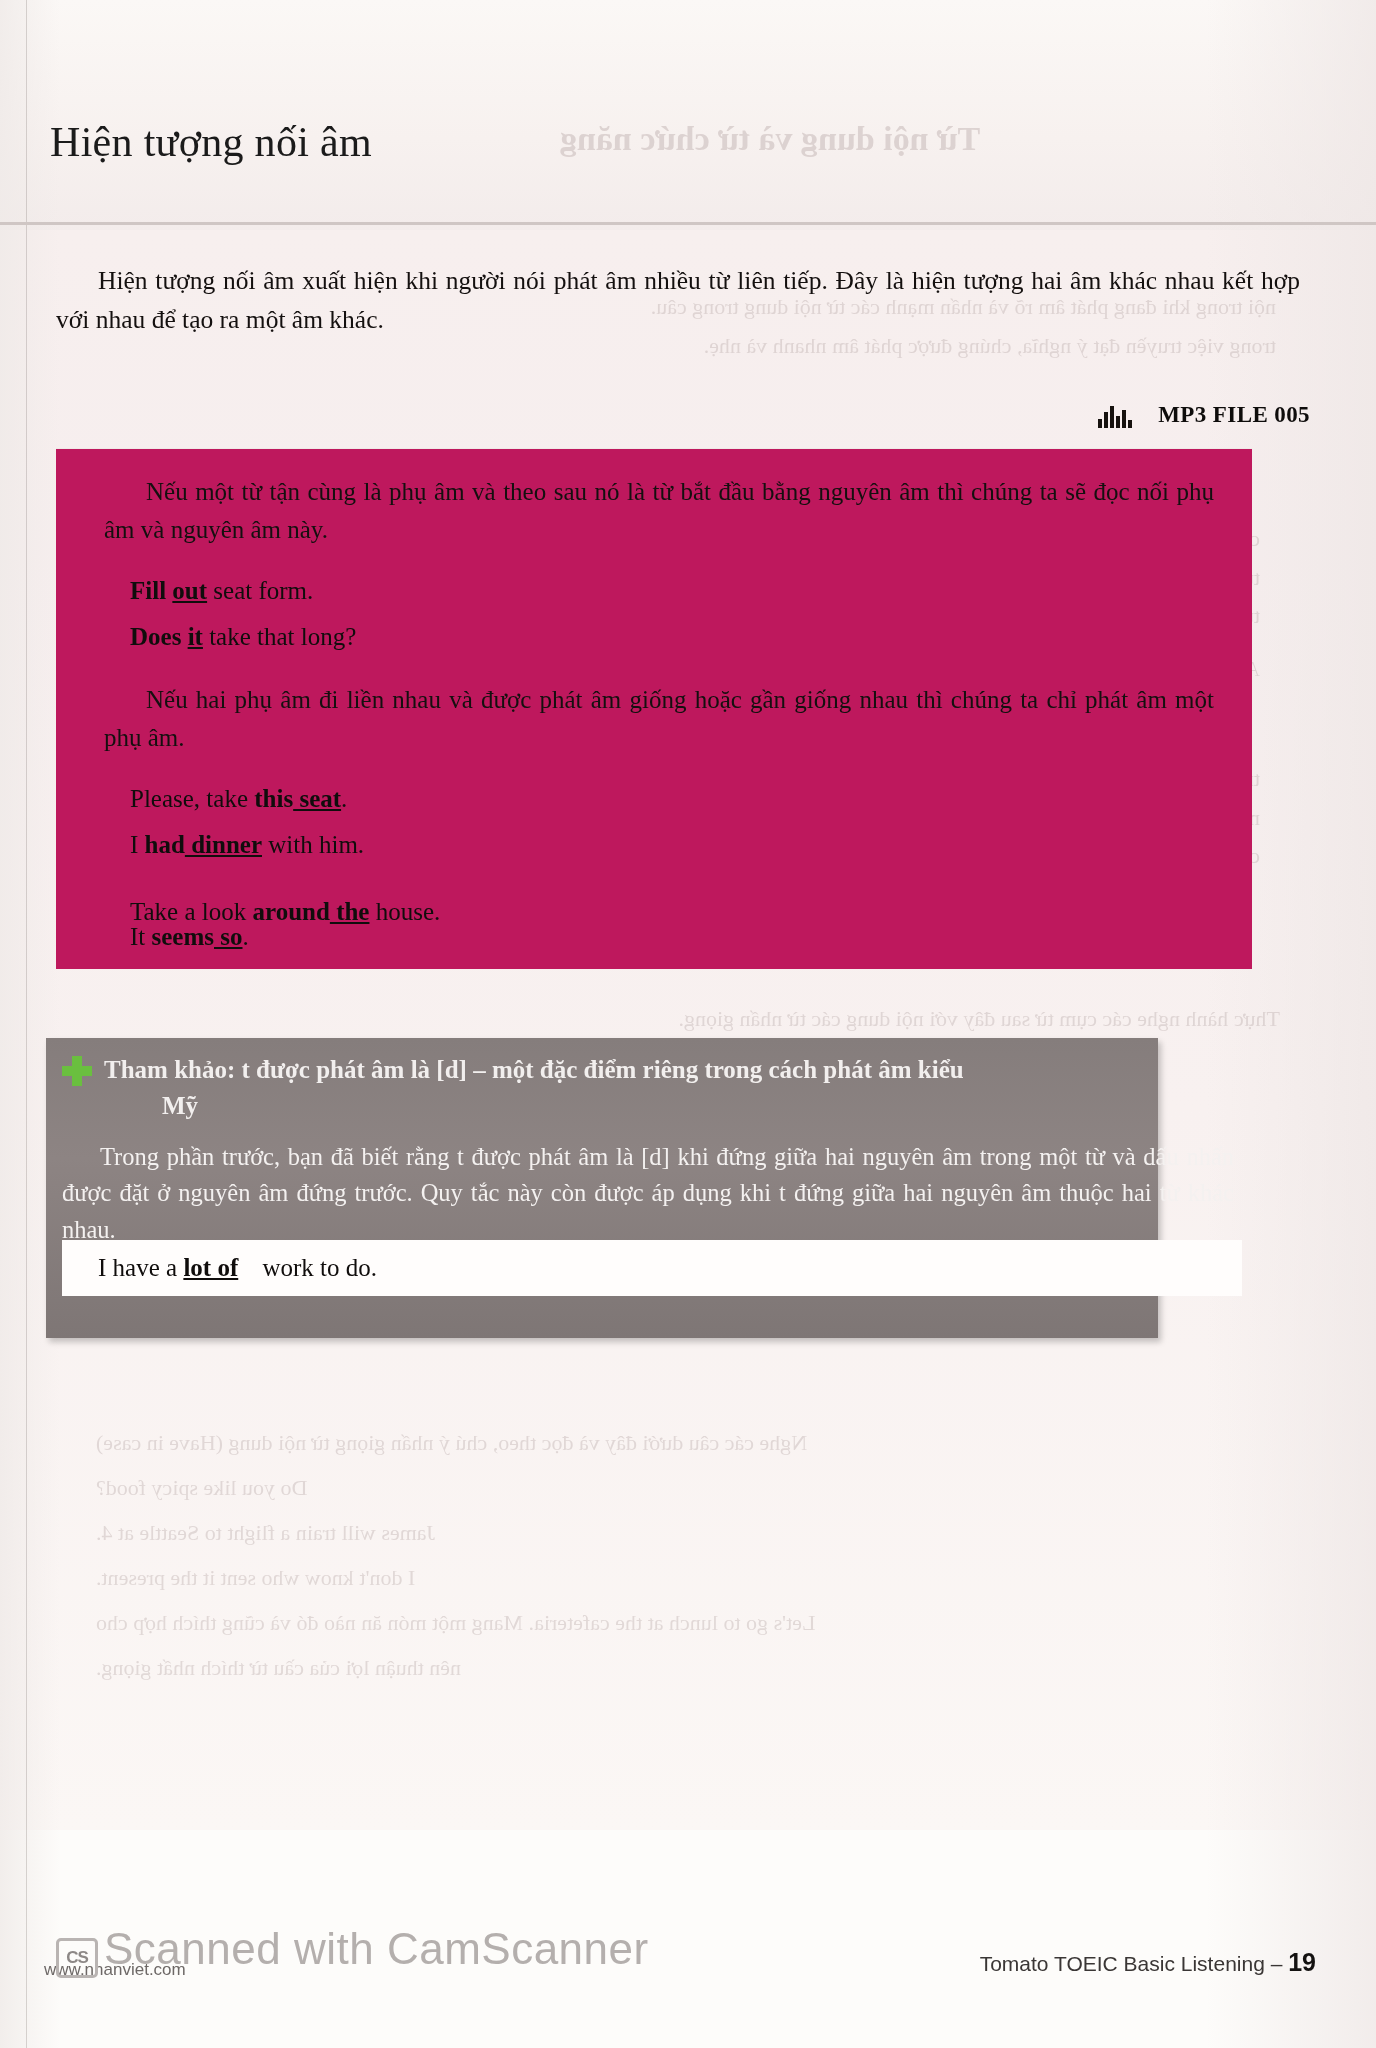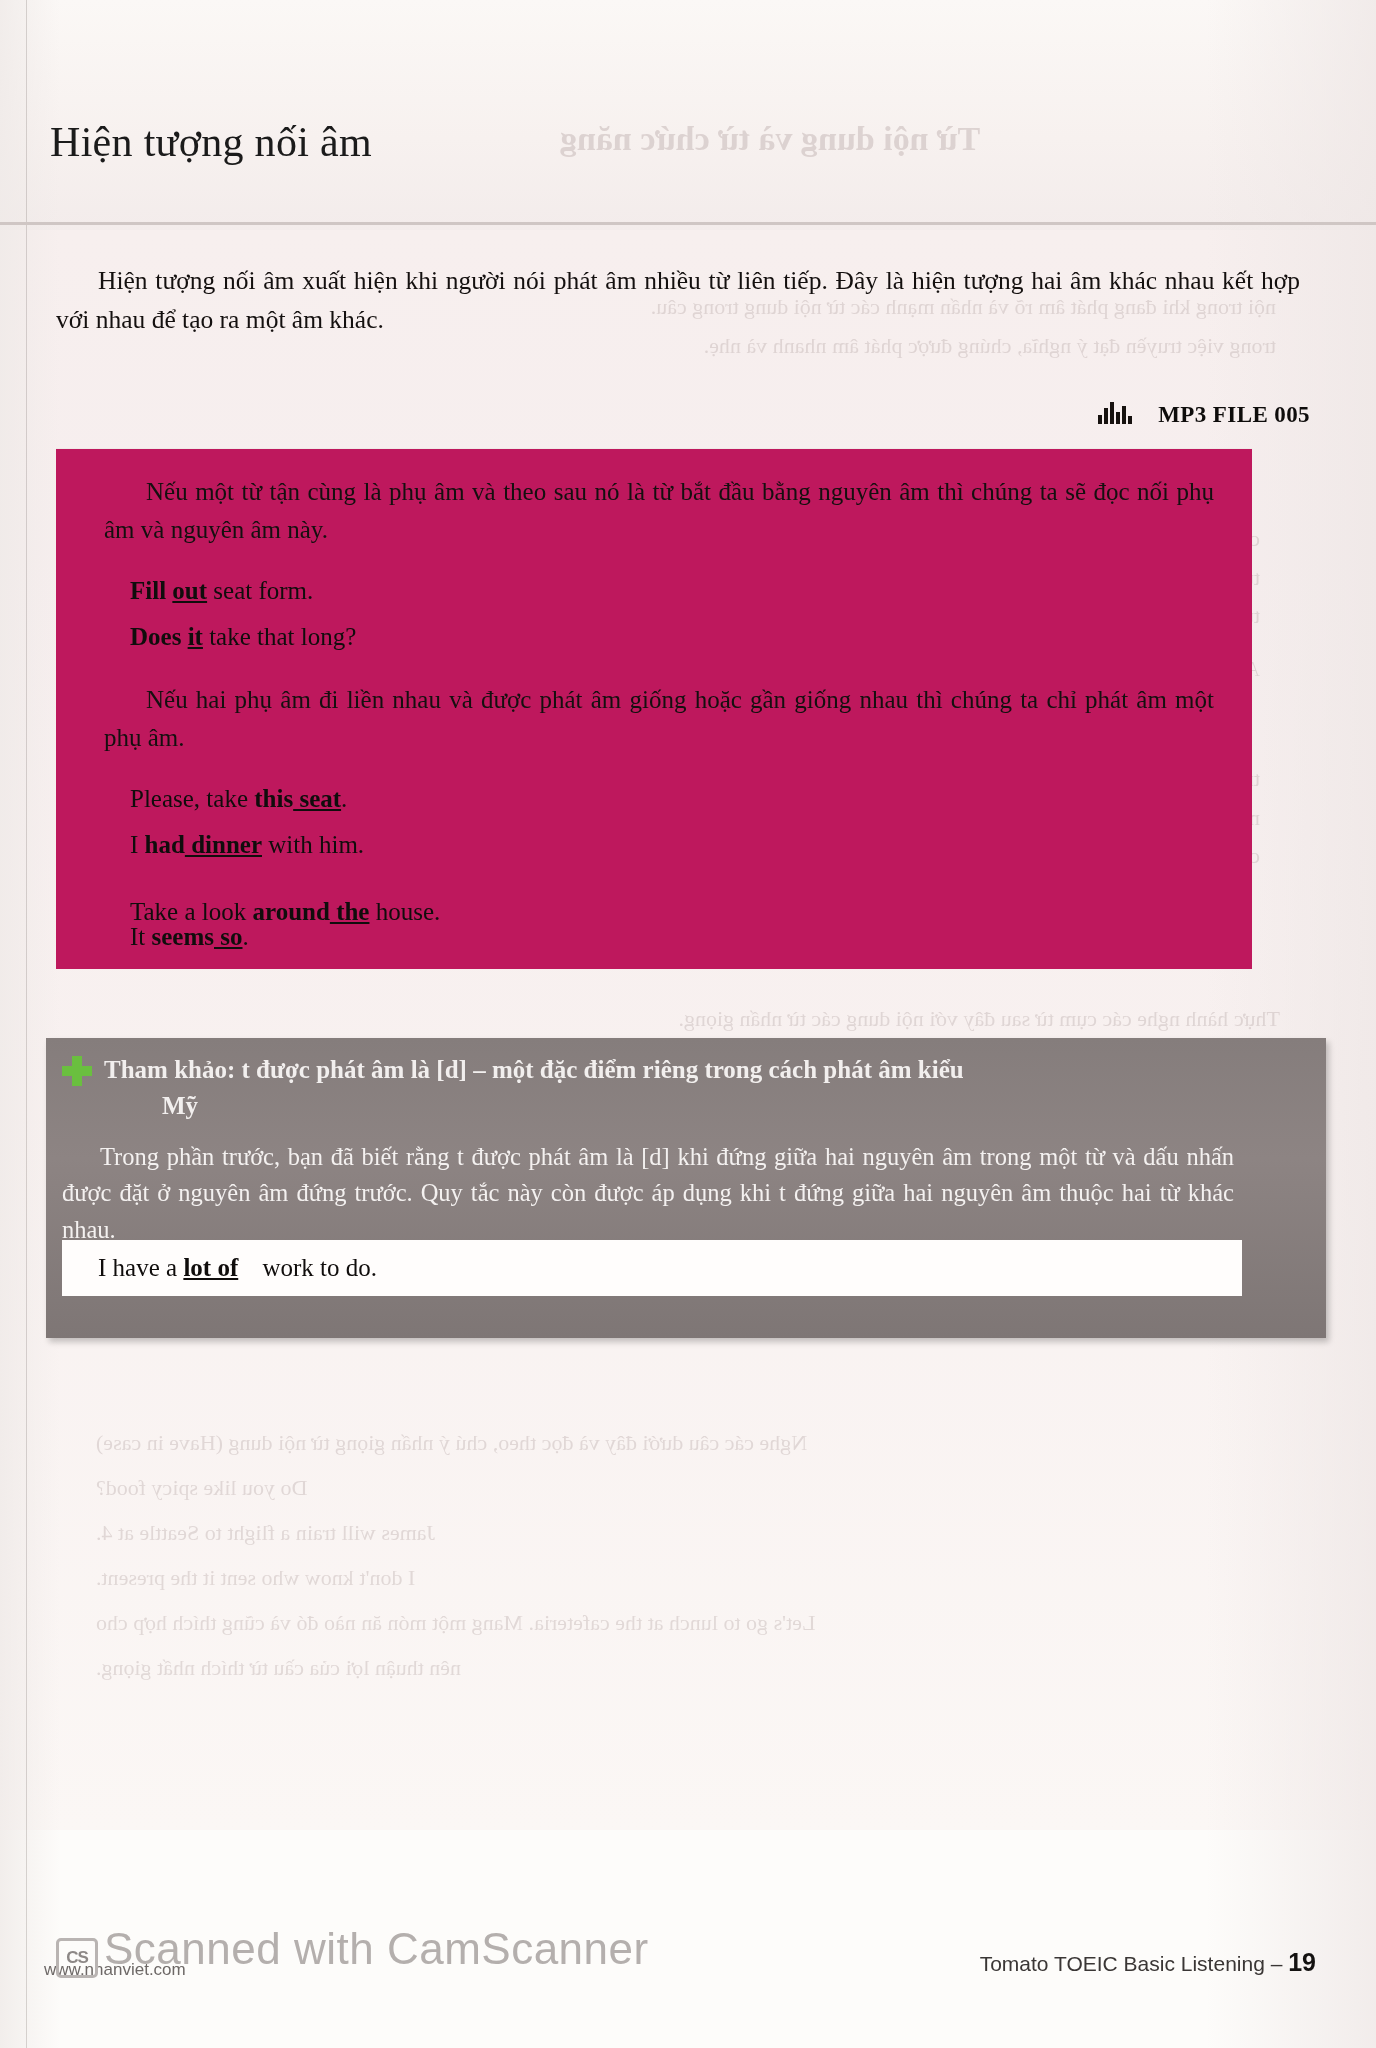--- a/index.html
+++ b/index.html
@@ -102,21 +102,21 @@
     text-indent: 42px;
     text-align: justify;
   }
 
   
   #mp3-line {
     position: absolute;
     right: 66px;
     top: 402px;
     display: flex;
-    align-items: flex-start;
+    align-items: flex-end;
     gap: 26px;
   }
   #mp3-bars {
     display: flex;
     align-items: flex-end;
     height: 22px;
     gap: 2px;
   }
   #mp3-bars i {
     display: block;
@@ -160,21 +160,21 @@
     white-space: nowrap;
   }
   .rb-ex b { font-weight: bold; }
   .ul { text-decoration: underline; text-underline-offset: 2px; }
 
   
   #tip-box {
     position: absolute;
     left: 46px;
     top: 1038px;
-    width: 1280px;
+    width: 1112px;
     height: 300px;
     background: linear-gradient(180deg,#857d7c 0%, #8d8483 40%, #7e7675 100%);
     box-shadow: 3px 4px 6px rgba(0,0,0,.22);
   }
   #tip-inner {
     position: absolute;
     left: 16px; top: 14px;
     width: 1184px;
   }
   #tip-head {

